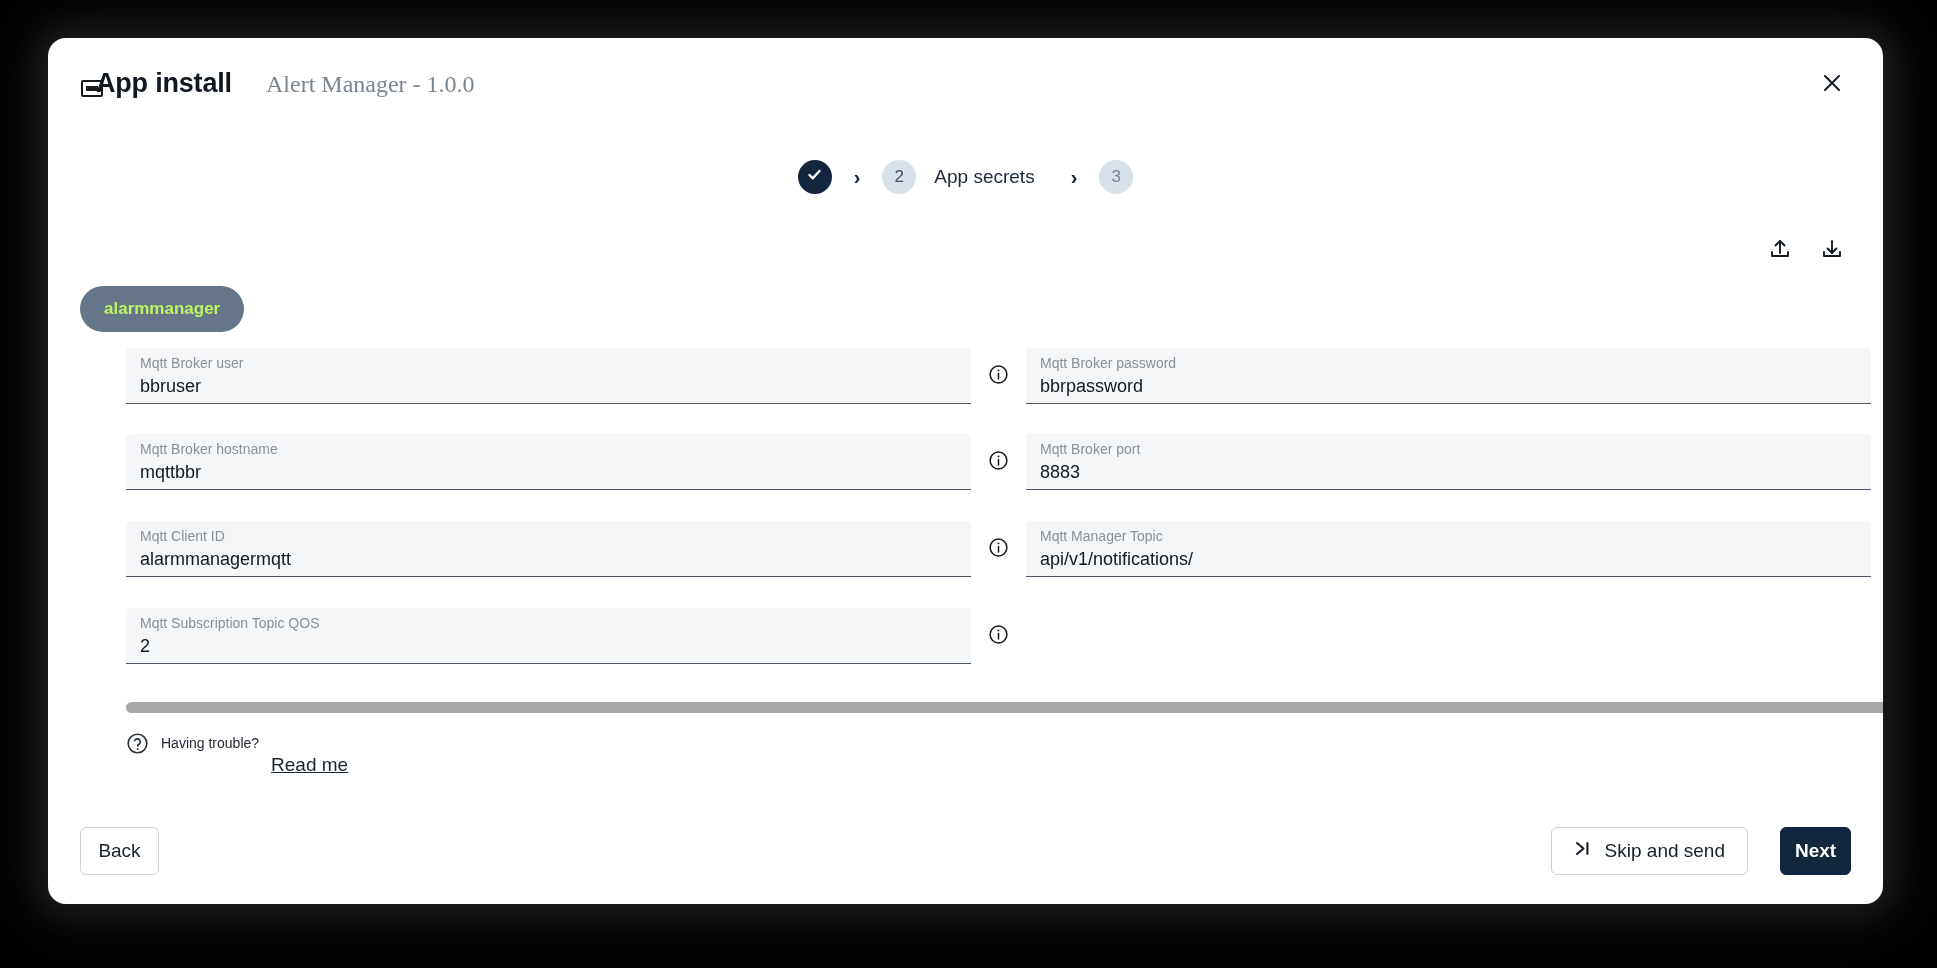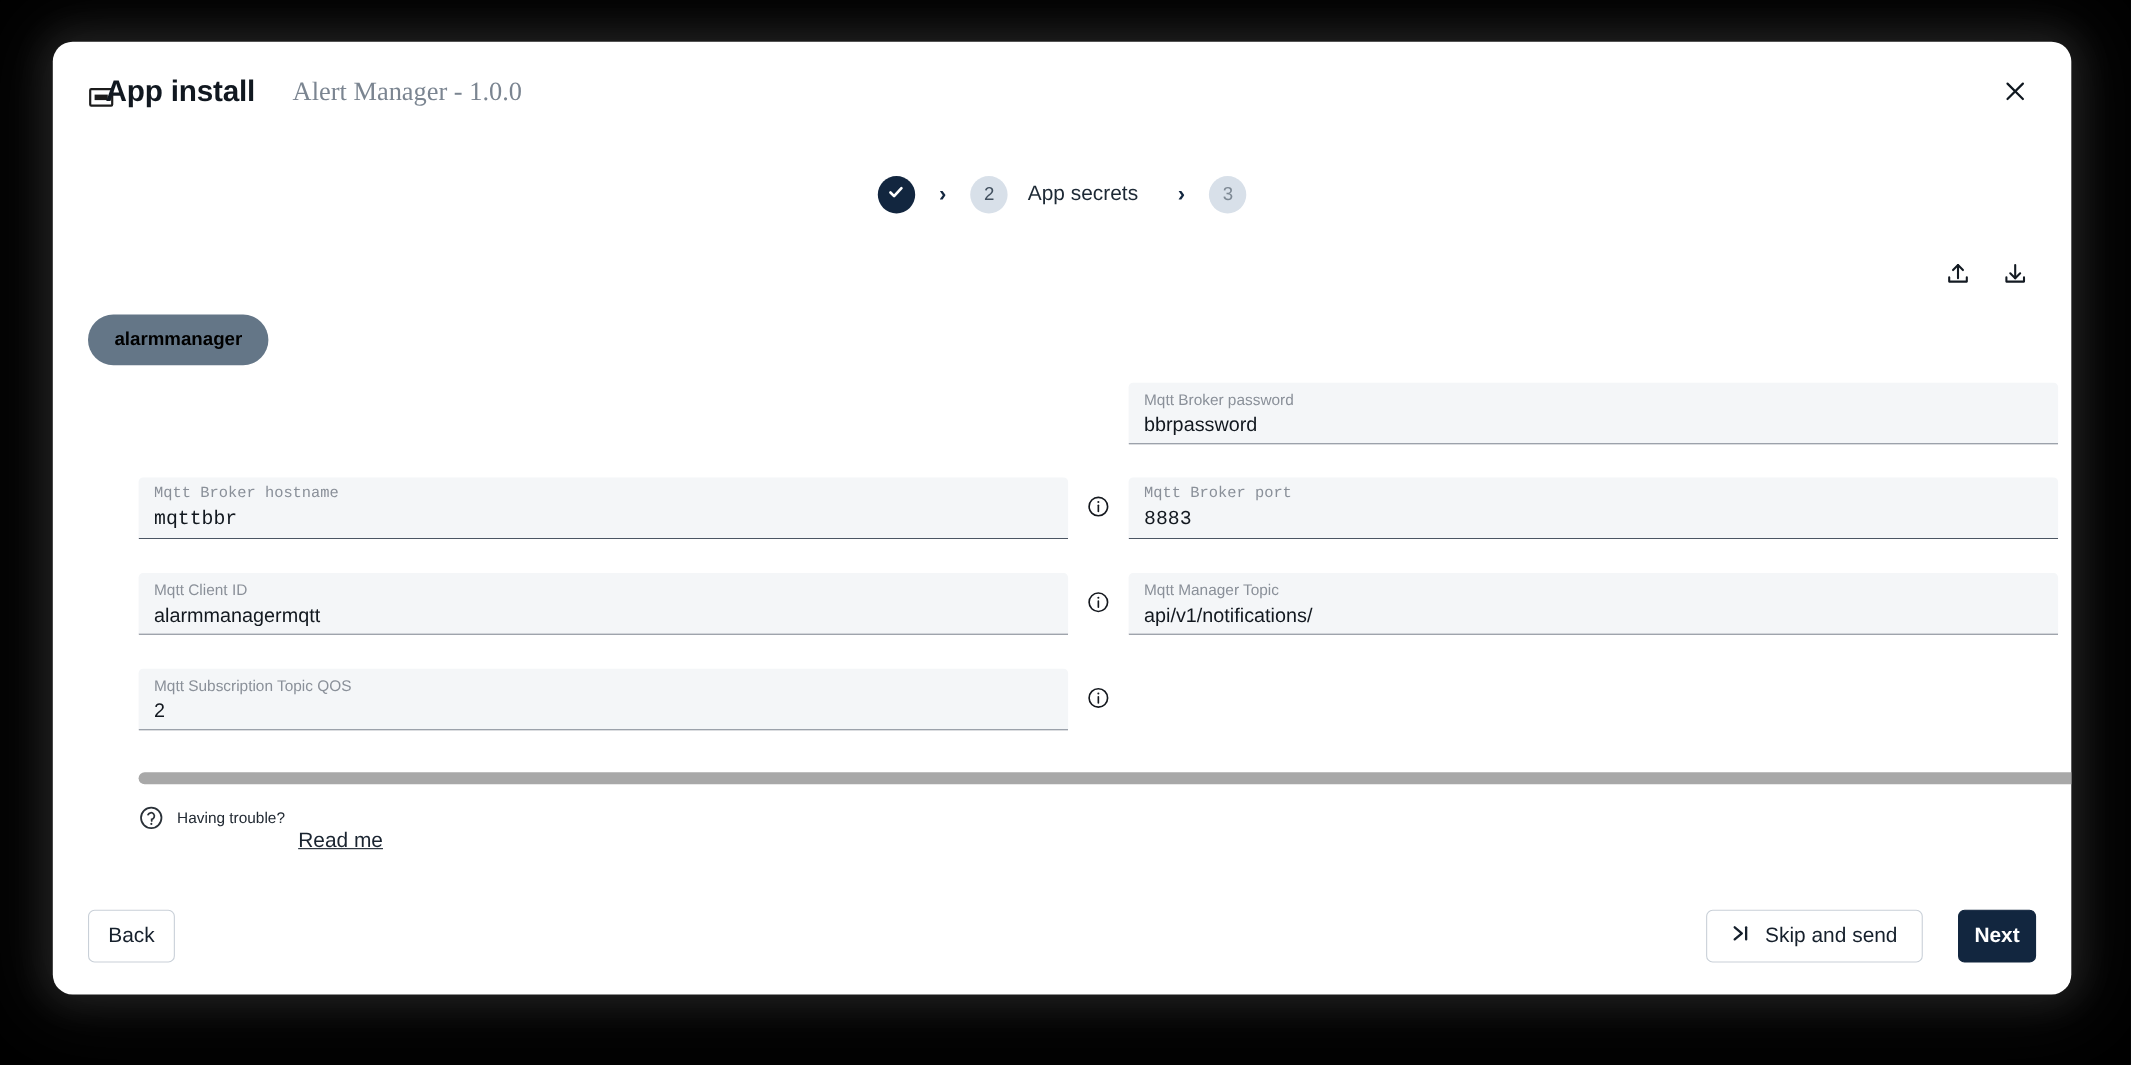--- a/index.html
+++ b/index.html
@@ -154,21 +154,21 @@
     top: 248px;
   }
   #chip {
     display: inline-flex;
     align-items: center;
     justify-content: center;
     height: 46px;
     padding: 0 24px;
     border-radius: 23px;
     background: #647687;
-    color: #000000;
+    color: #bef264;
     font-size: 17px;
     font-weight: bold;
     cursor: pointer;
   }
 
   
   #form-scroll {
     position: absolute;
     left: 0;
     top: 310px;
@@ -210,21 +210,21 @@
     cursor: pointer;
   }
 
   
   .col-left  { left: 78px; }
   .col-right { left: 978px; }
   .fw-left   { width: 845px; }
   .fw-right  { width: 845px; }
 
   .row1 { top: 0px; }
-  .row2 { top: 86px; font-family: Liberation Mono, monospace; }
+  .row2 { top: 86px; }
   .row3 { top: 173px; }
   .row4 { top: 260px; }
 
   
   #hscroll {
     position: absolute;
     left: 78px;
     top: 664px;
     width: 1779px;
     height: 11px;
@@ -347,20 +347,33 @@
       </svg>
     </div>
   </div>
 
   <div id="chip-row">
     <div id="chip">alarmmanager</div>
   </div>
 
   <div id="form-scroll">
 
+    <div class="field-row col-left row1">
+      <div class="field fw-left">
+        <div class="field-label">Mqtt Broker user</div>
+        <div class="field-value">bbruser</div>
+      </div>
+      <span class="info-icon">
+        <svg width="21" height="21" viewBox="0 0 21 21" fill="none" stroke="#15191f" stroke-width="1.5">
+          <circle cx="10.5" cy="10.5" r="8.4"></circle>
+          <line x1="10.5" y1="9.4" x2="10.5" y2="15" stroke-linecap="round"></line>
+          <circle cx="10.5" cy="6.4" r="0.95" fill="#15191f" stroke="none"></circle>
+        </svg>
+      </span>
+    </div>
 
     <div class="field-row col-right row1">
       <div class="field fw-right">
         <div class="field-label">Mqtt Broker password</div>
         <div class="field-value">bbrpassword</div>
       </div>
 
     </div>
 
     <div class="field-row col-left row2">

